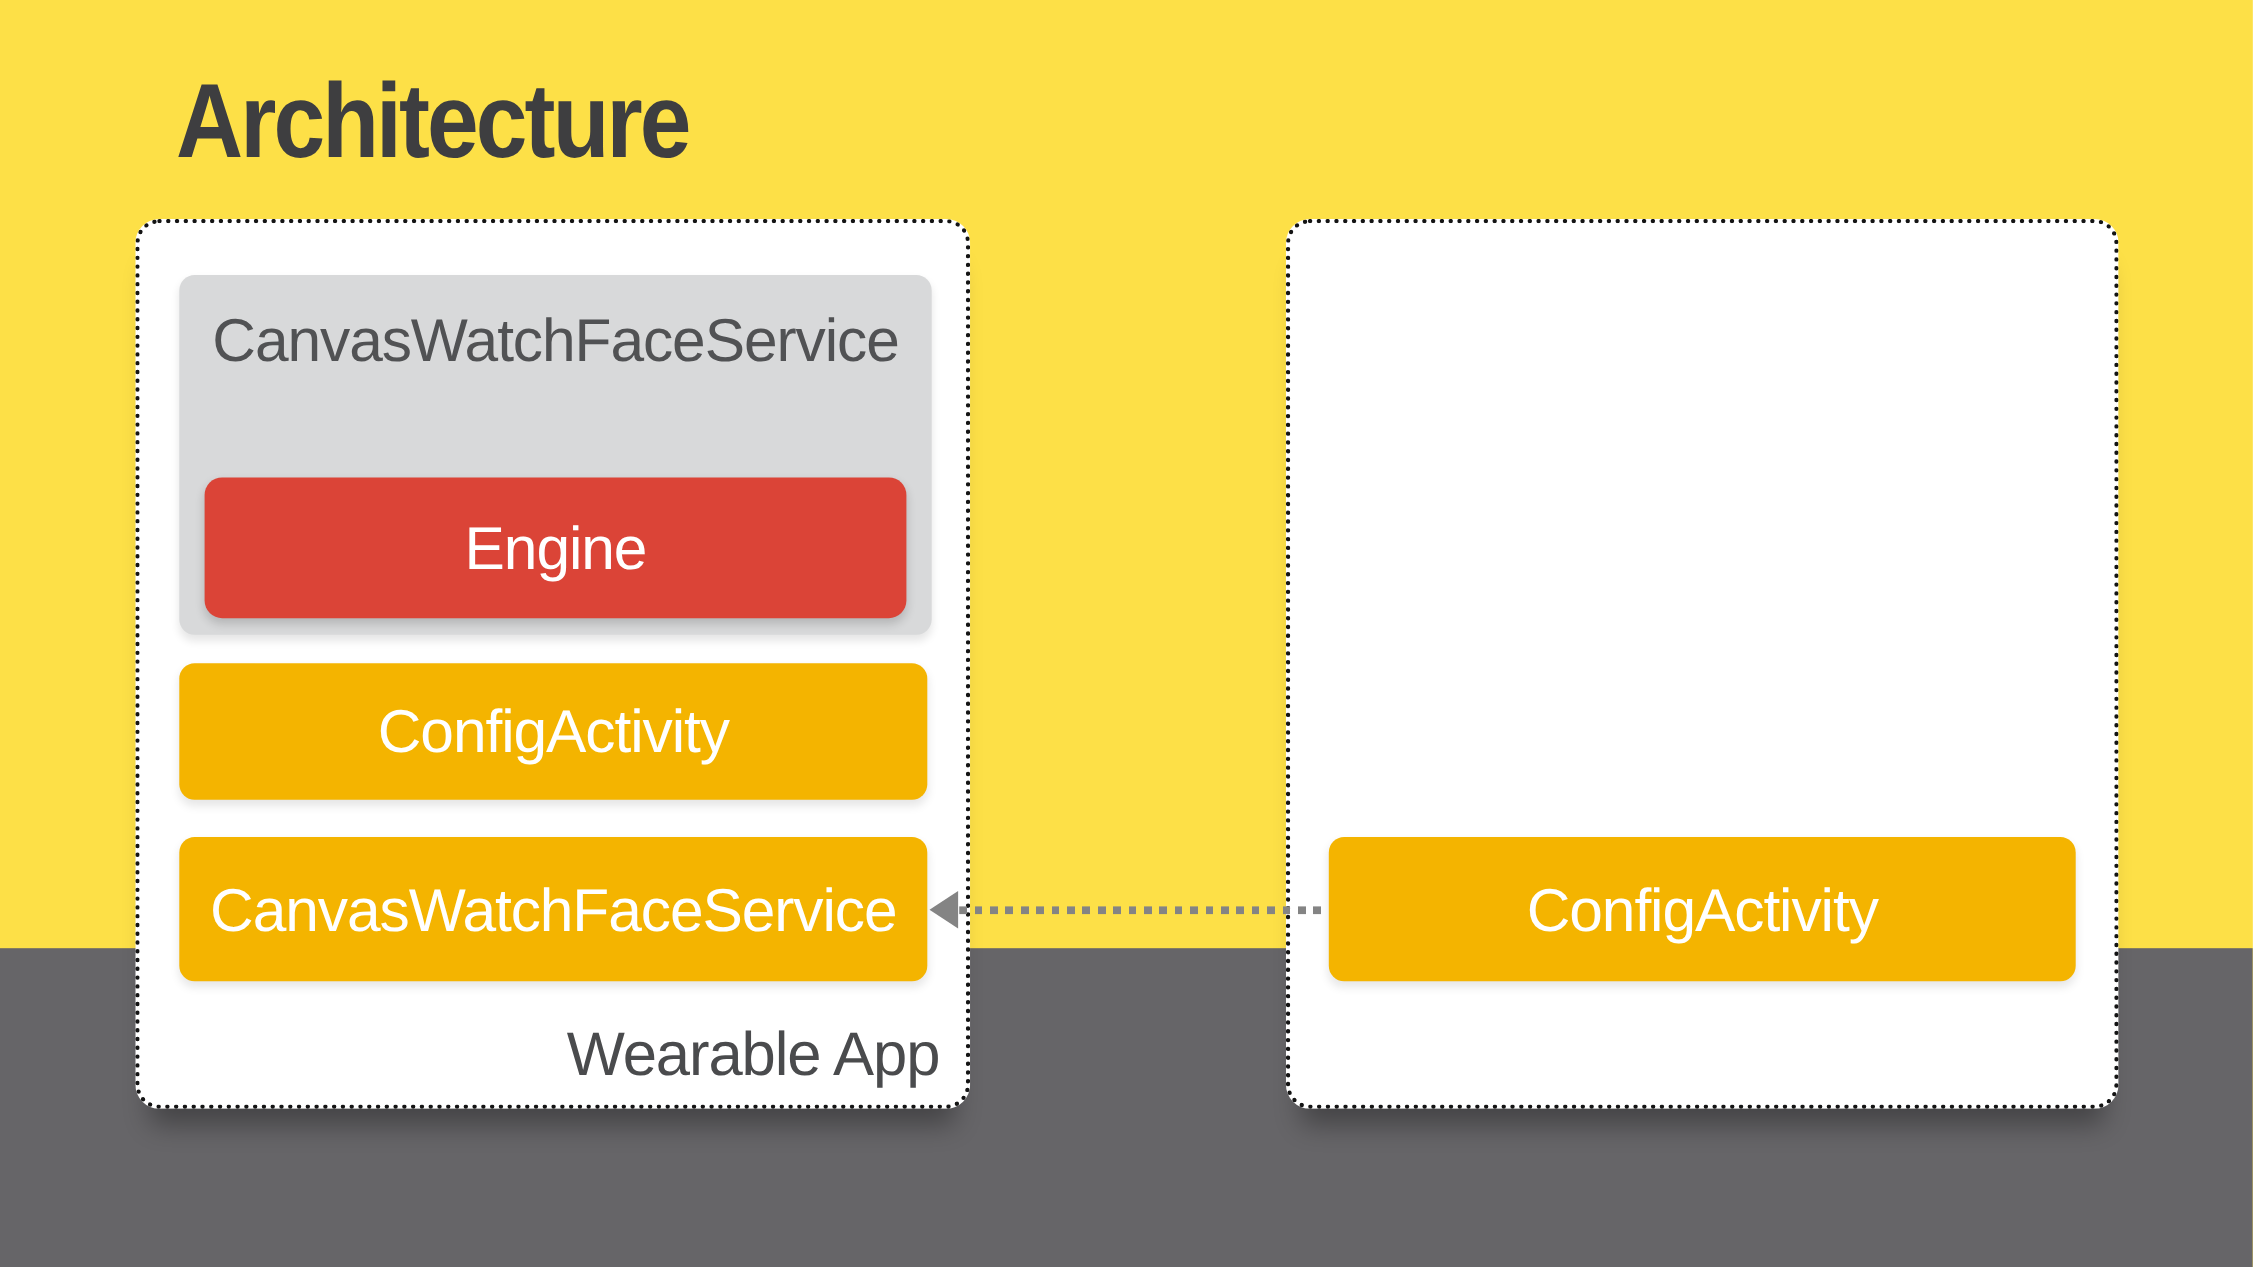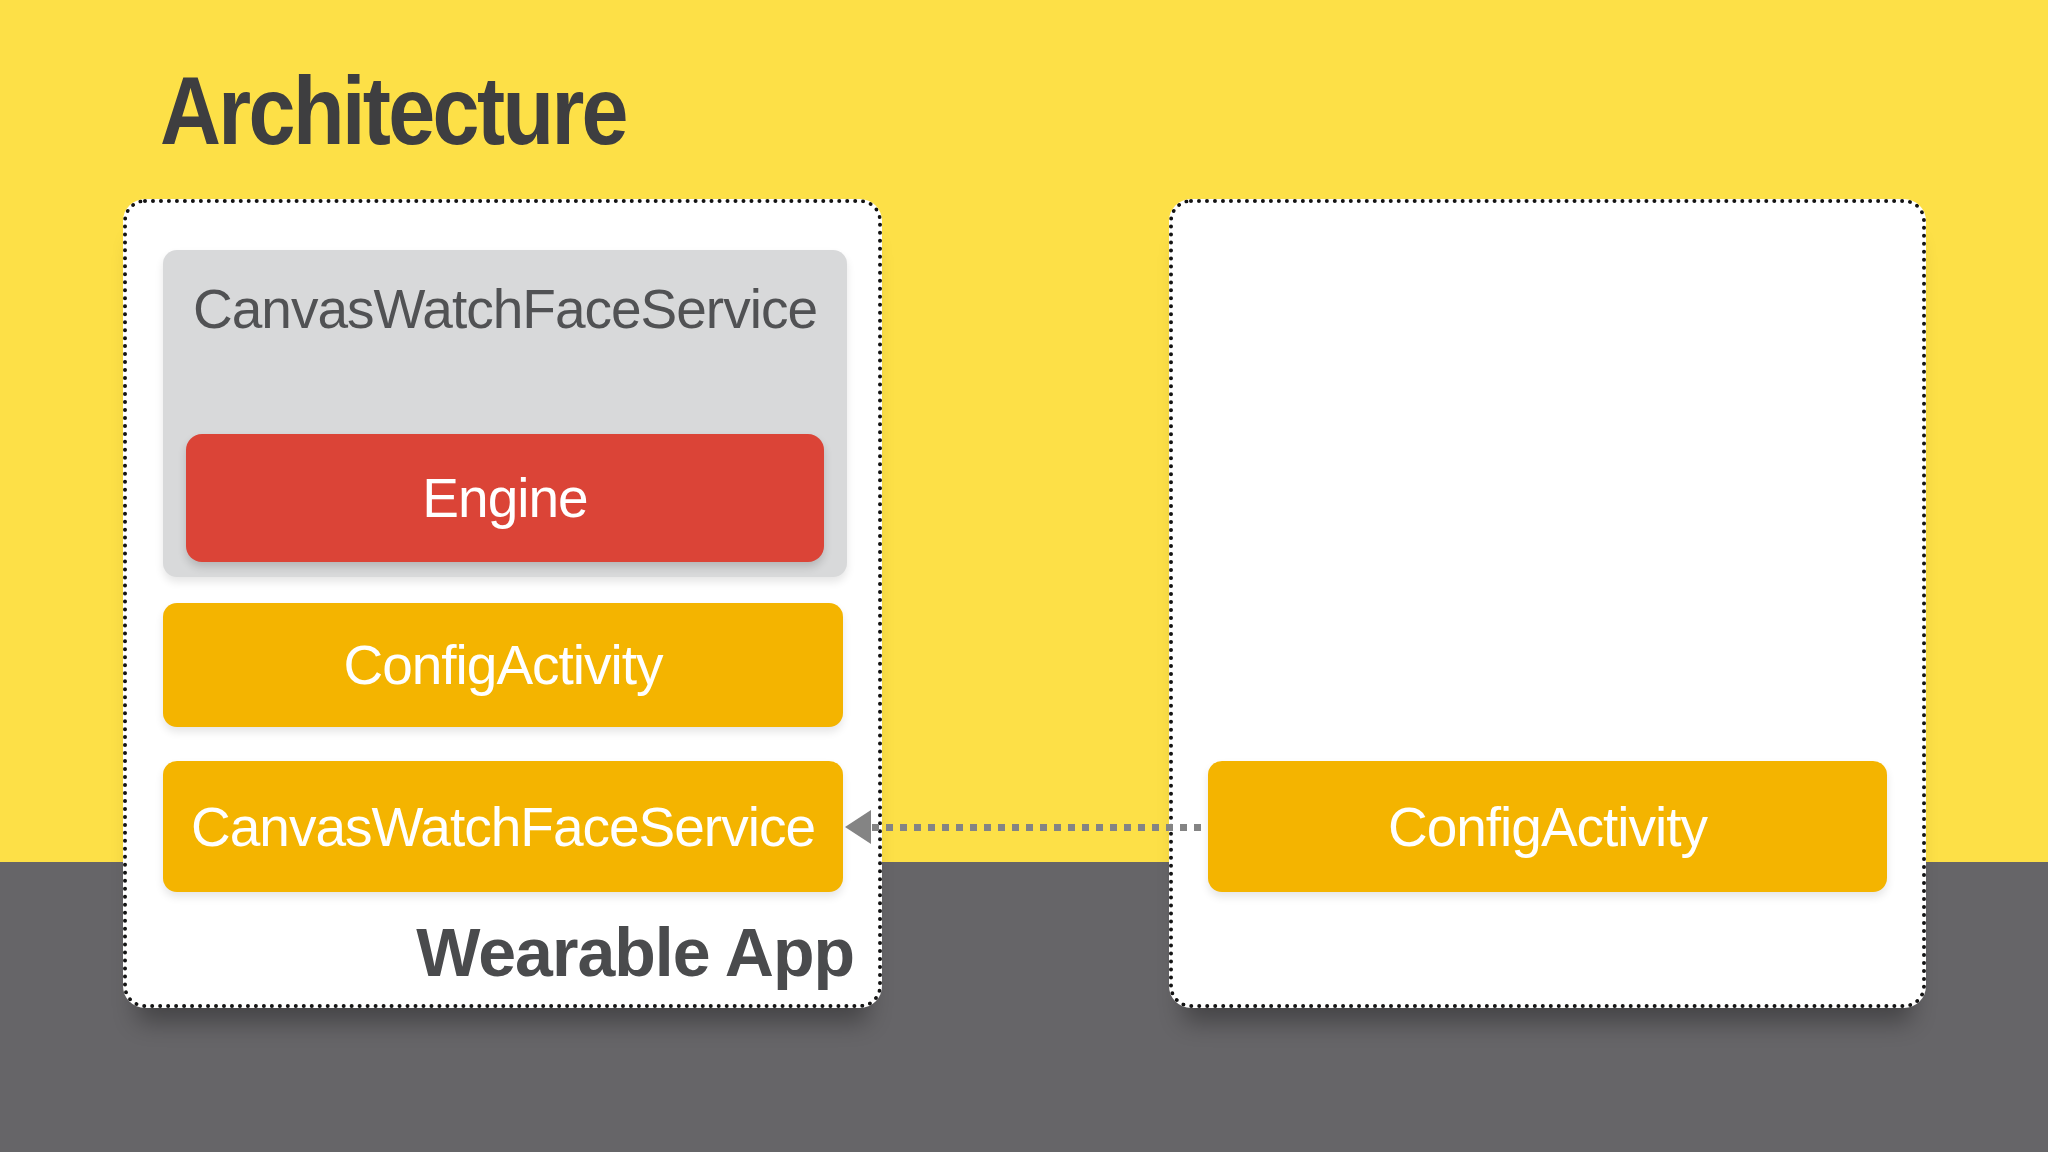--- a/index.html
+++ b/index.html
@@ -88,26 +88,25 @@
     box-shadow: 0 5px 9px rgba(0,0,0,0.10);
     text-align: right;
   }
   .node.config-wearable  { left: 36px; top: 400px; width: 680px; height: 124px; }
   .node.listener         { left: 36px; top: 558px; width: 680px; height: 131px; }
   .node.config-mobile    { left: 35px; top: 558px; width: 679px; height: 131px; }
 
   .app-label {
     position: absolute;
     right: 24px; bottom: 18px;
-    font-size: 68px;
+    font-size: 56px;
     line-height: 1;
     letter-spacing: -1px;
     color: var(--label-text, #4A4B4D);
     white-space: nowrap;
-    font-weight: bold;
   }
 
   .arrow-head {
     position: absolute;
     left: 845px; top: 810px;
     width: 0; height: 0;
     border-top: 17px solid transparent;
     border-bottom: 17px solid transparent;
     border-right: 26px solid var(--arrow-gray, #848484);
   }

